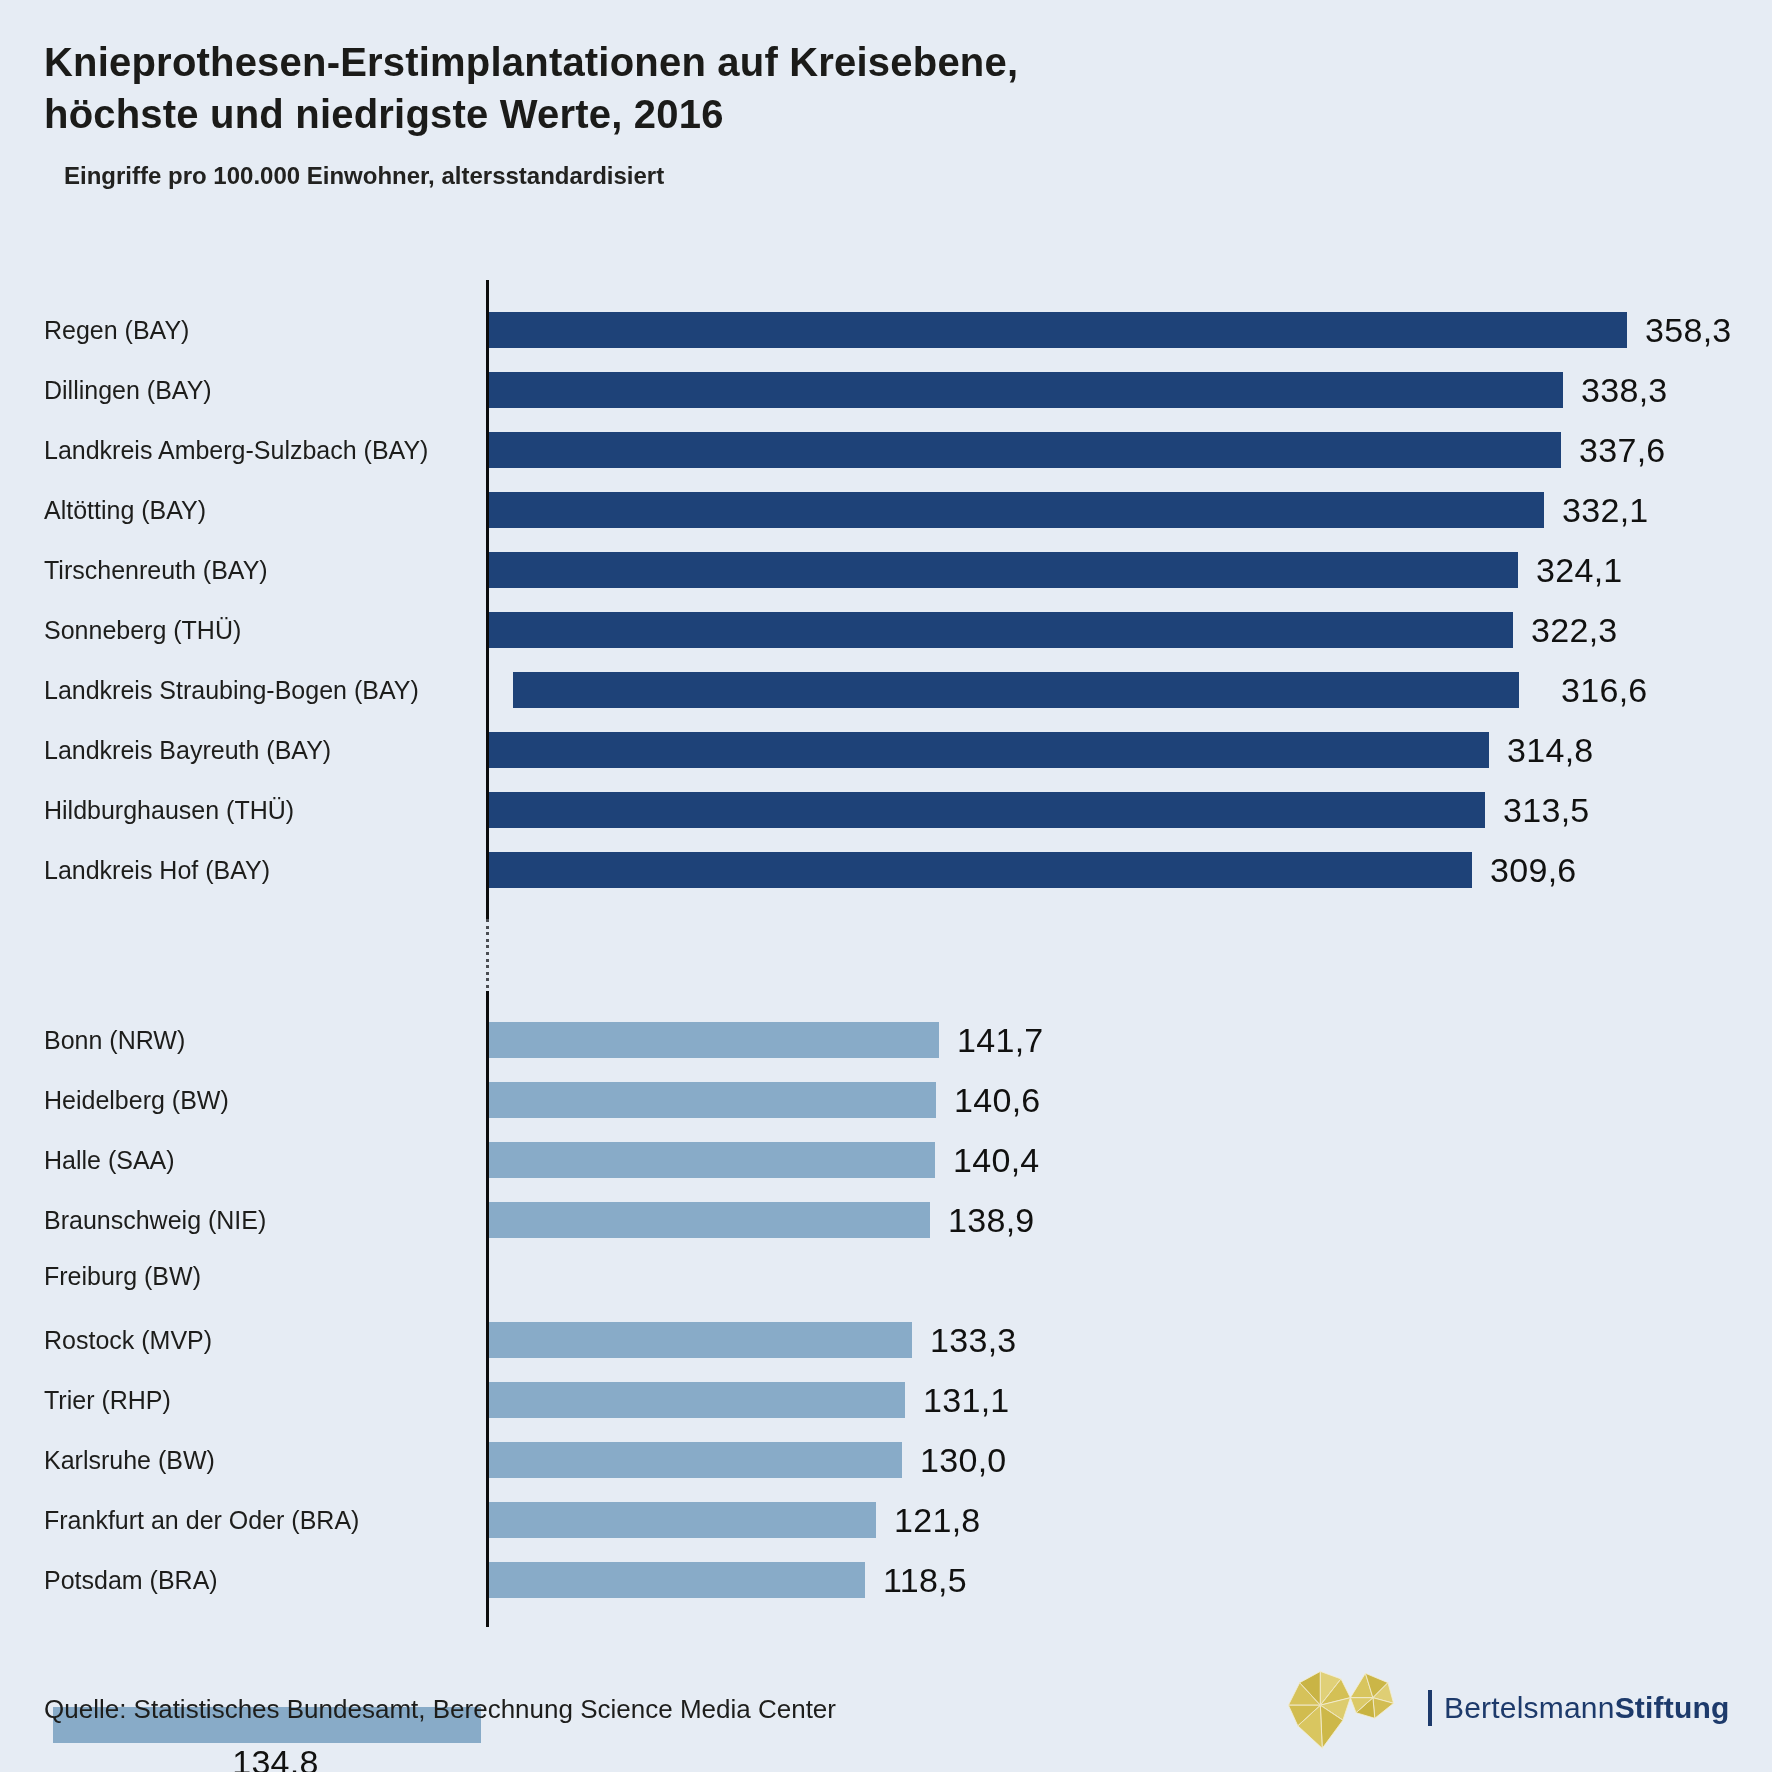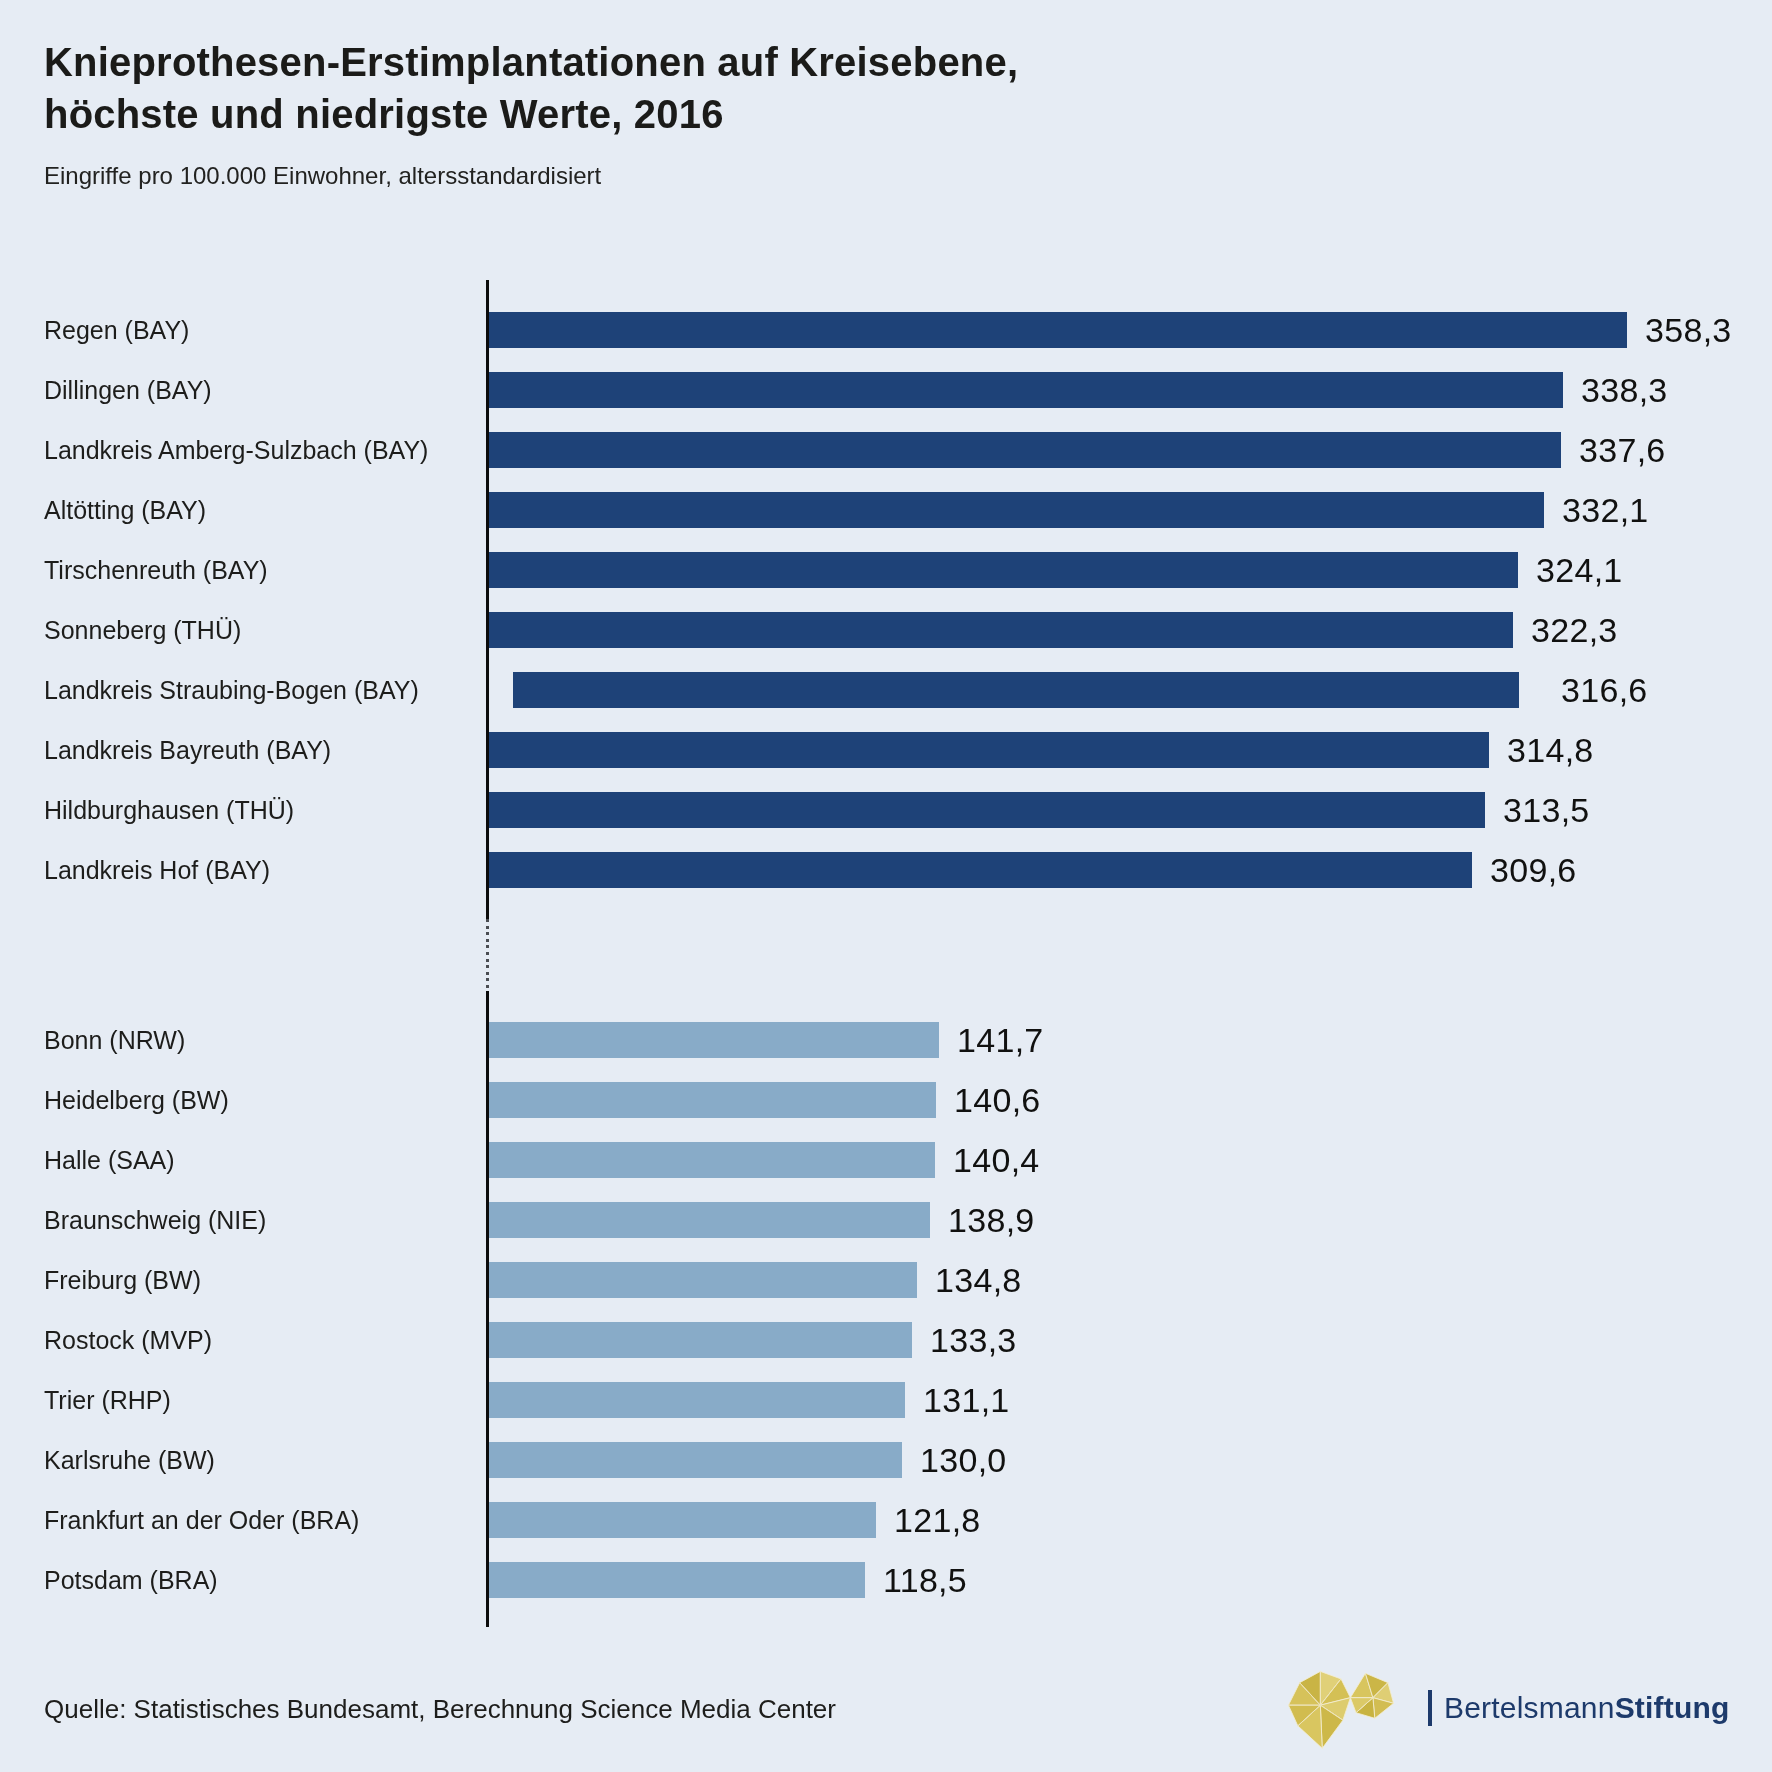--- a/index.html
+++ b/index.html
@@ -18,22 +18,23 @@
   .title {
     font-size: 40px;
     font-weight: 700;
     line-height: 52px;
     letter-spacing: 0.2px;
     color: #1b1b19;
   }
   .subtitle {
     margin-top: 22px;
     font-size: 24px;
-    font-weight: 400;
+    font-weight: 700;
     color: #222220;
+    margin-left: 20px;
   }
 
   
   .axis-seg { position: absolute; left: 486px; width: 3px; background: #0c0c0c; }
   .axis-top { top: 280px; height: 639px; }
   .axis-break {
     top: 919px; height: 72px; background: none;
     background-image: repeating-linear-gradient(to bottom, #4a4d52 0px, #4a4d52 3px, rgba(0,0,0,0) 3px, rgba(0,0,0,0) 6.6px);
   }
   .axis-bottom { top: 991px; height: 636px; }
@@ -169,21 +170,21 @@
       <div class="row" style="top: 1142px;">
       <div class="row-label">Halle (SAA)</div>
       <div class="bar" style="width: 446px; background: rgb(136, 171, 200);"></div>
       <div class="row-value">140,4</div>
     </div>
       <div class="row" style="top: 1202px;">
       <div class="row-label">Braunschweig (NIE)</div>
       <div class="bar" style="width: 441px; background: rgb(136, 171, 200);"></div>
       <div class="row-value">138,9</div>
     </div>
-      <div class="row" style="top: 1262px;">
+      <div class="row" style="top: 1262px; flex-direction: column;">
       <div class="row-label">Freiburg (BW)</div>
       <div class="bar" style="width: 428px; background: rgb(136, 171, 200);"></div>
       <div class="row-value">134,8</div>
     </div>
       <div class="row" style="top: 1322px;">
       <div class="row-label">Rostock (MVP)</div>
       <div class="bar" style="width: 423px; background: rgb(136, 171, 200);"></div>
       <div class="row-value">133,3</div>
     </div>
       <div class="row" style="top: 1382px;">

